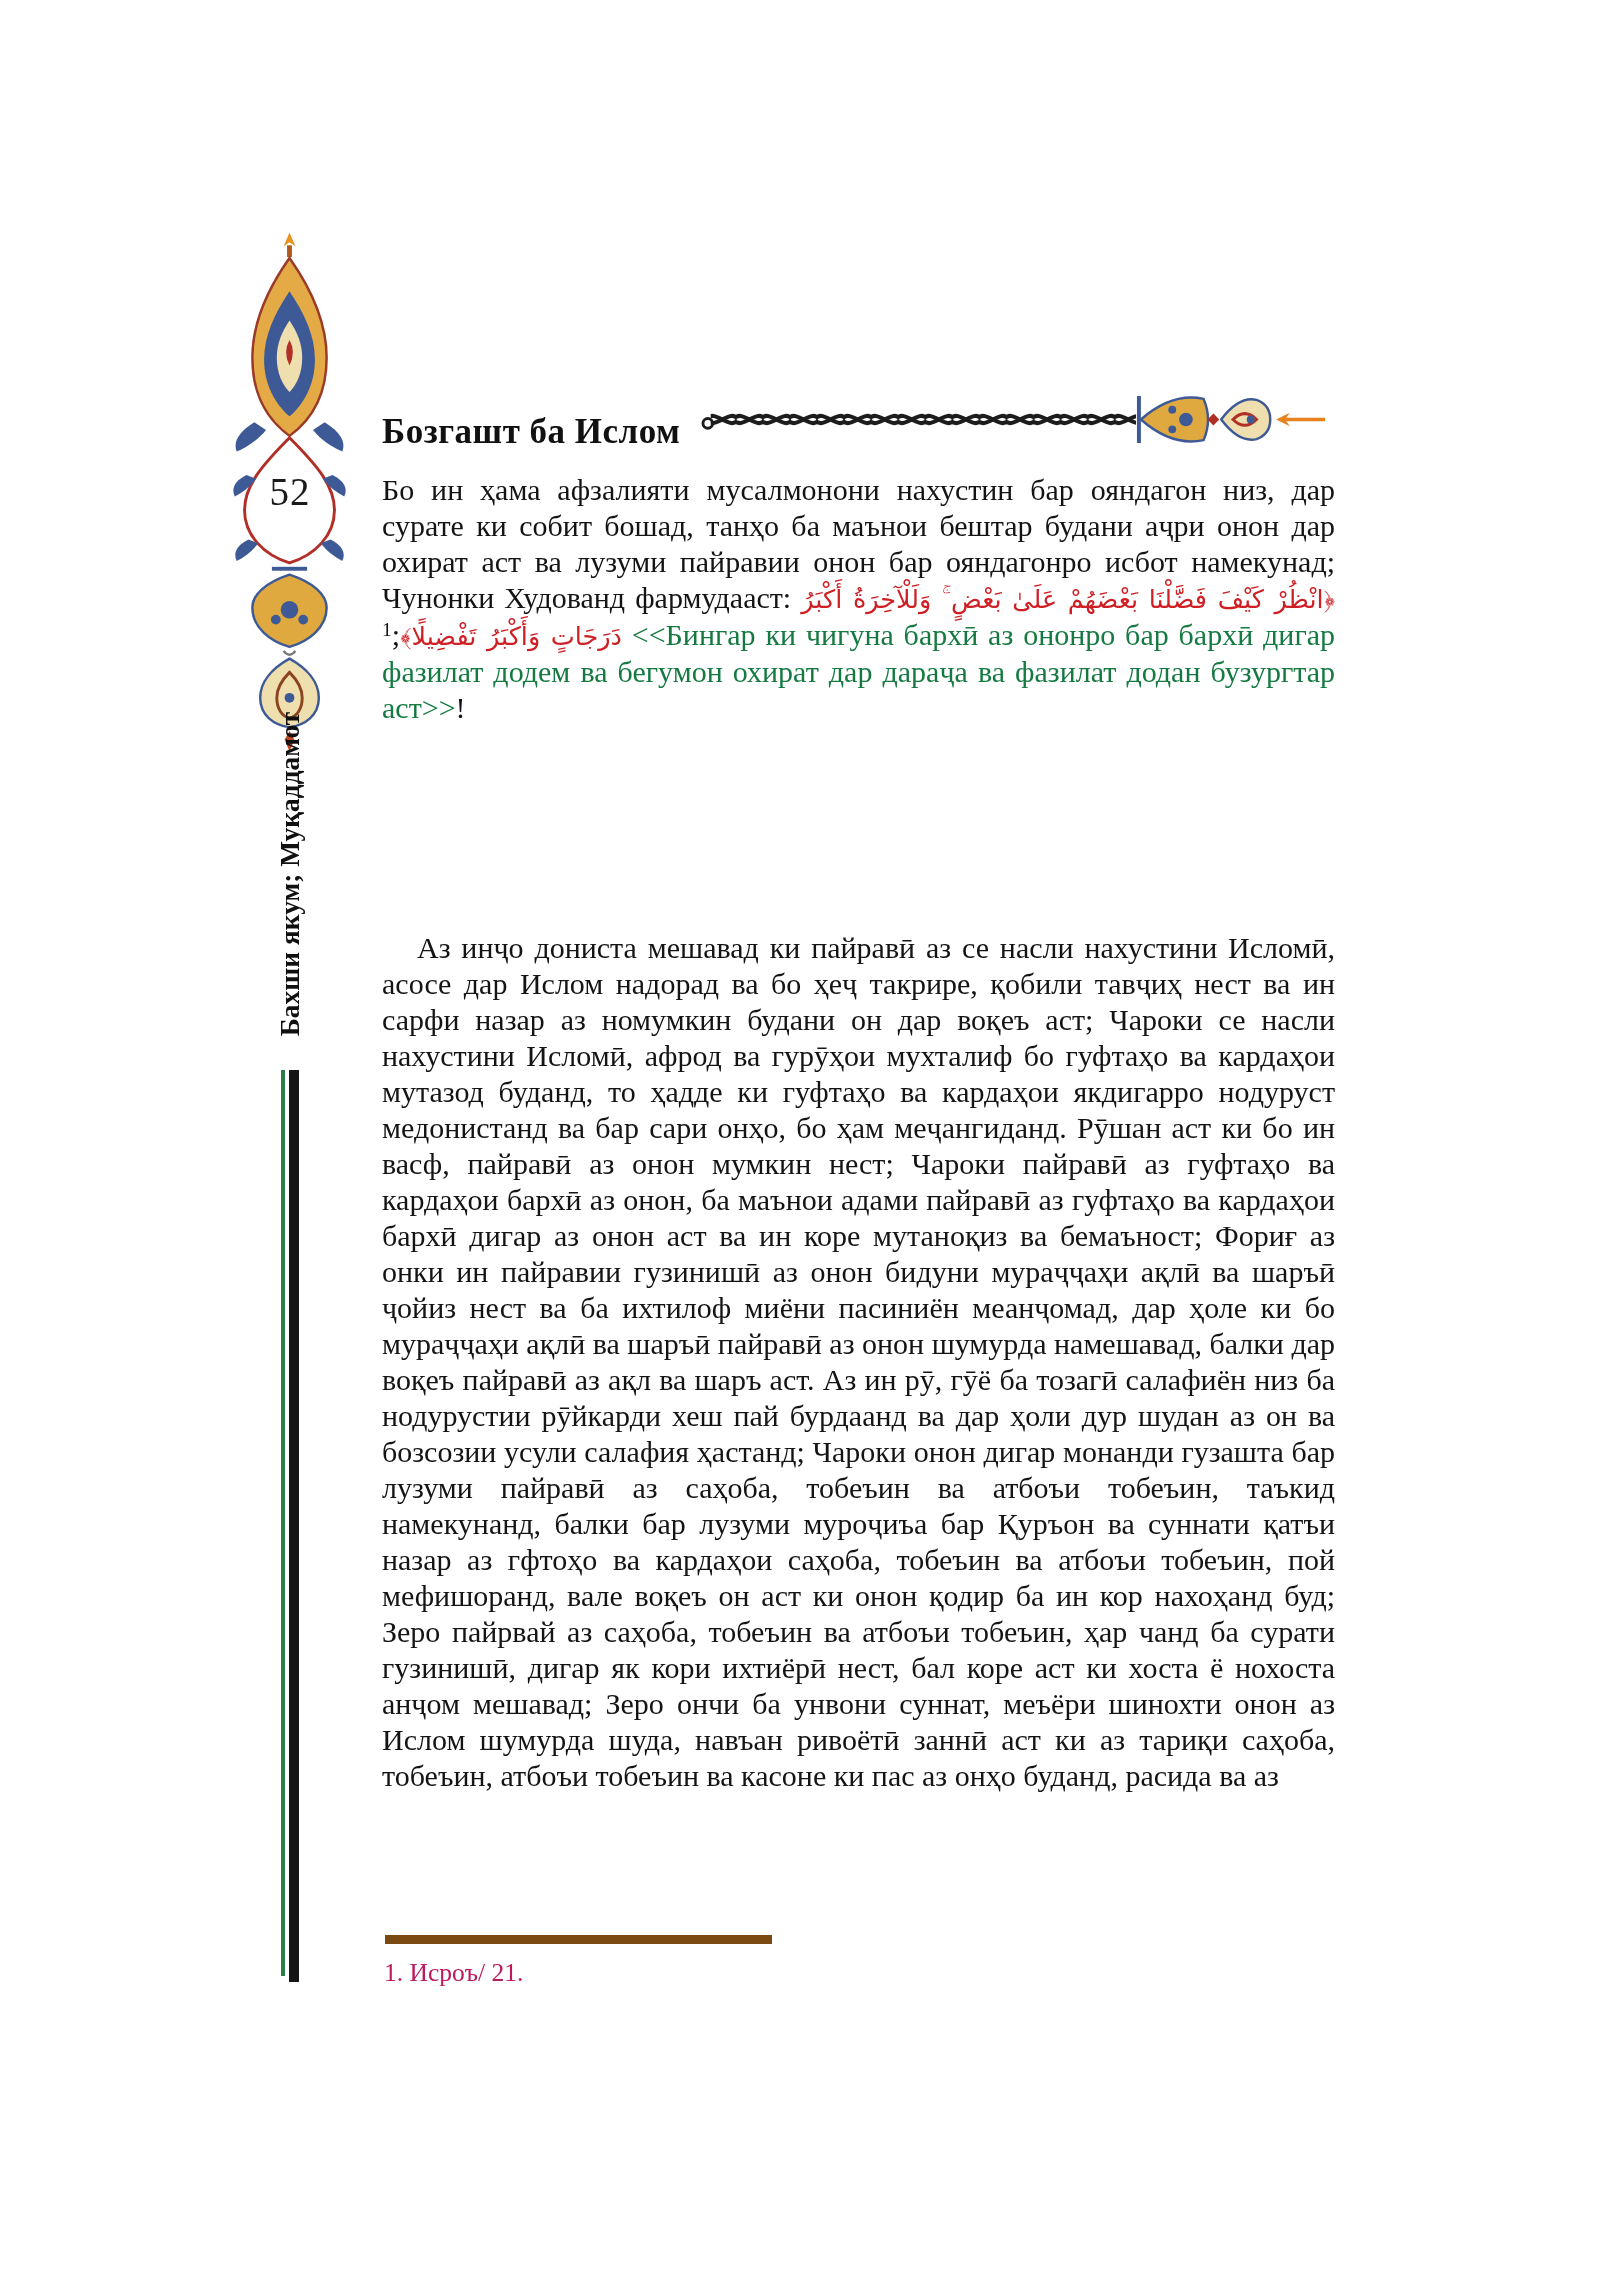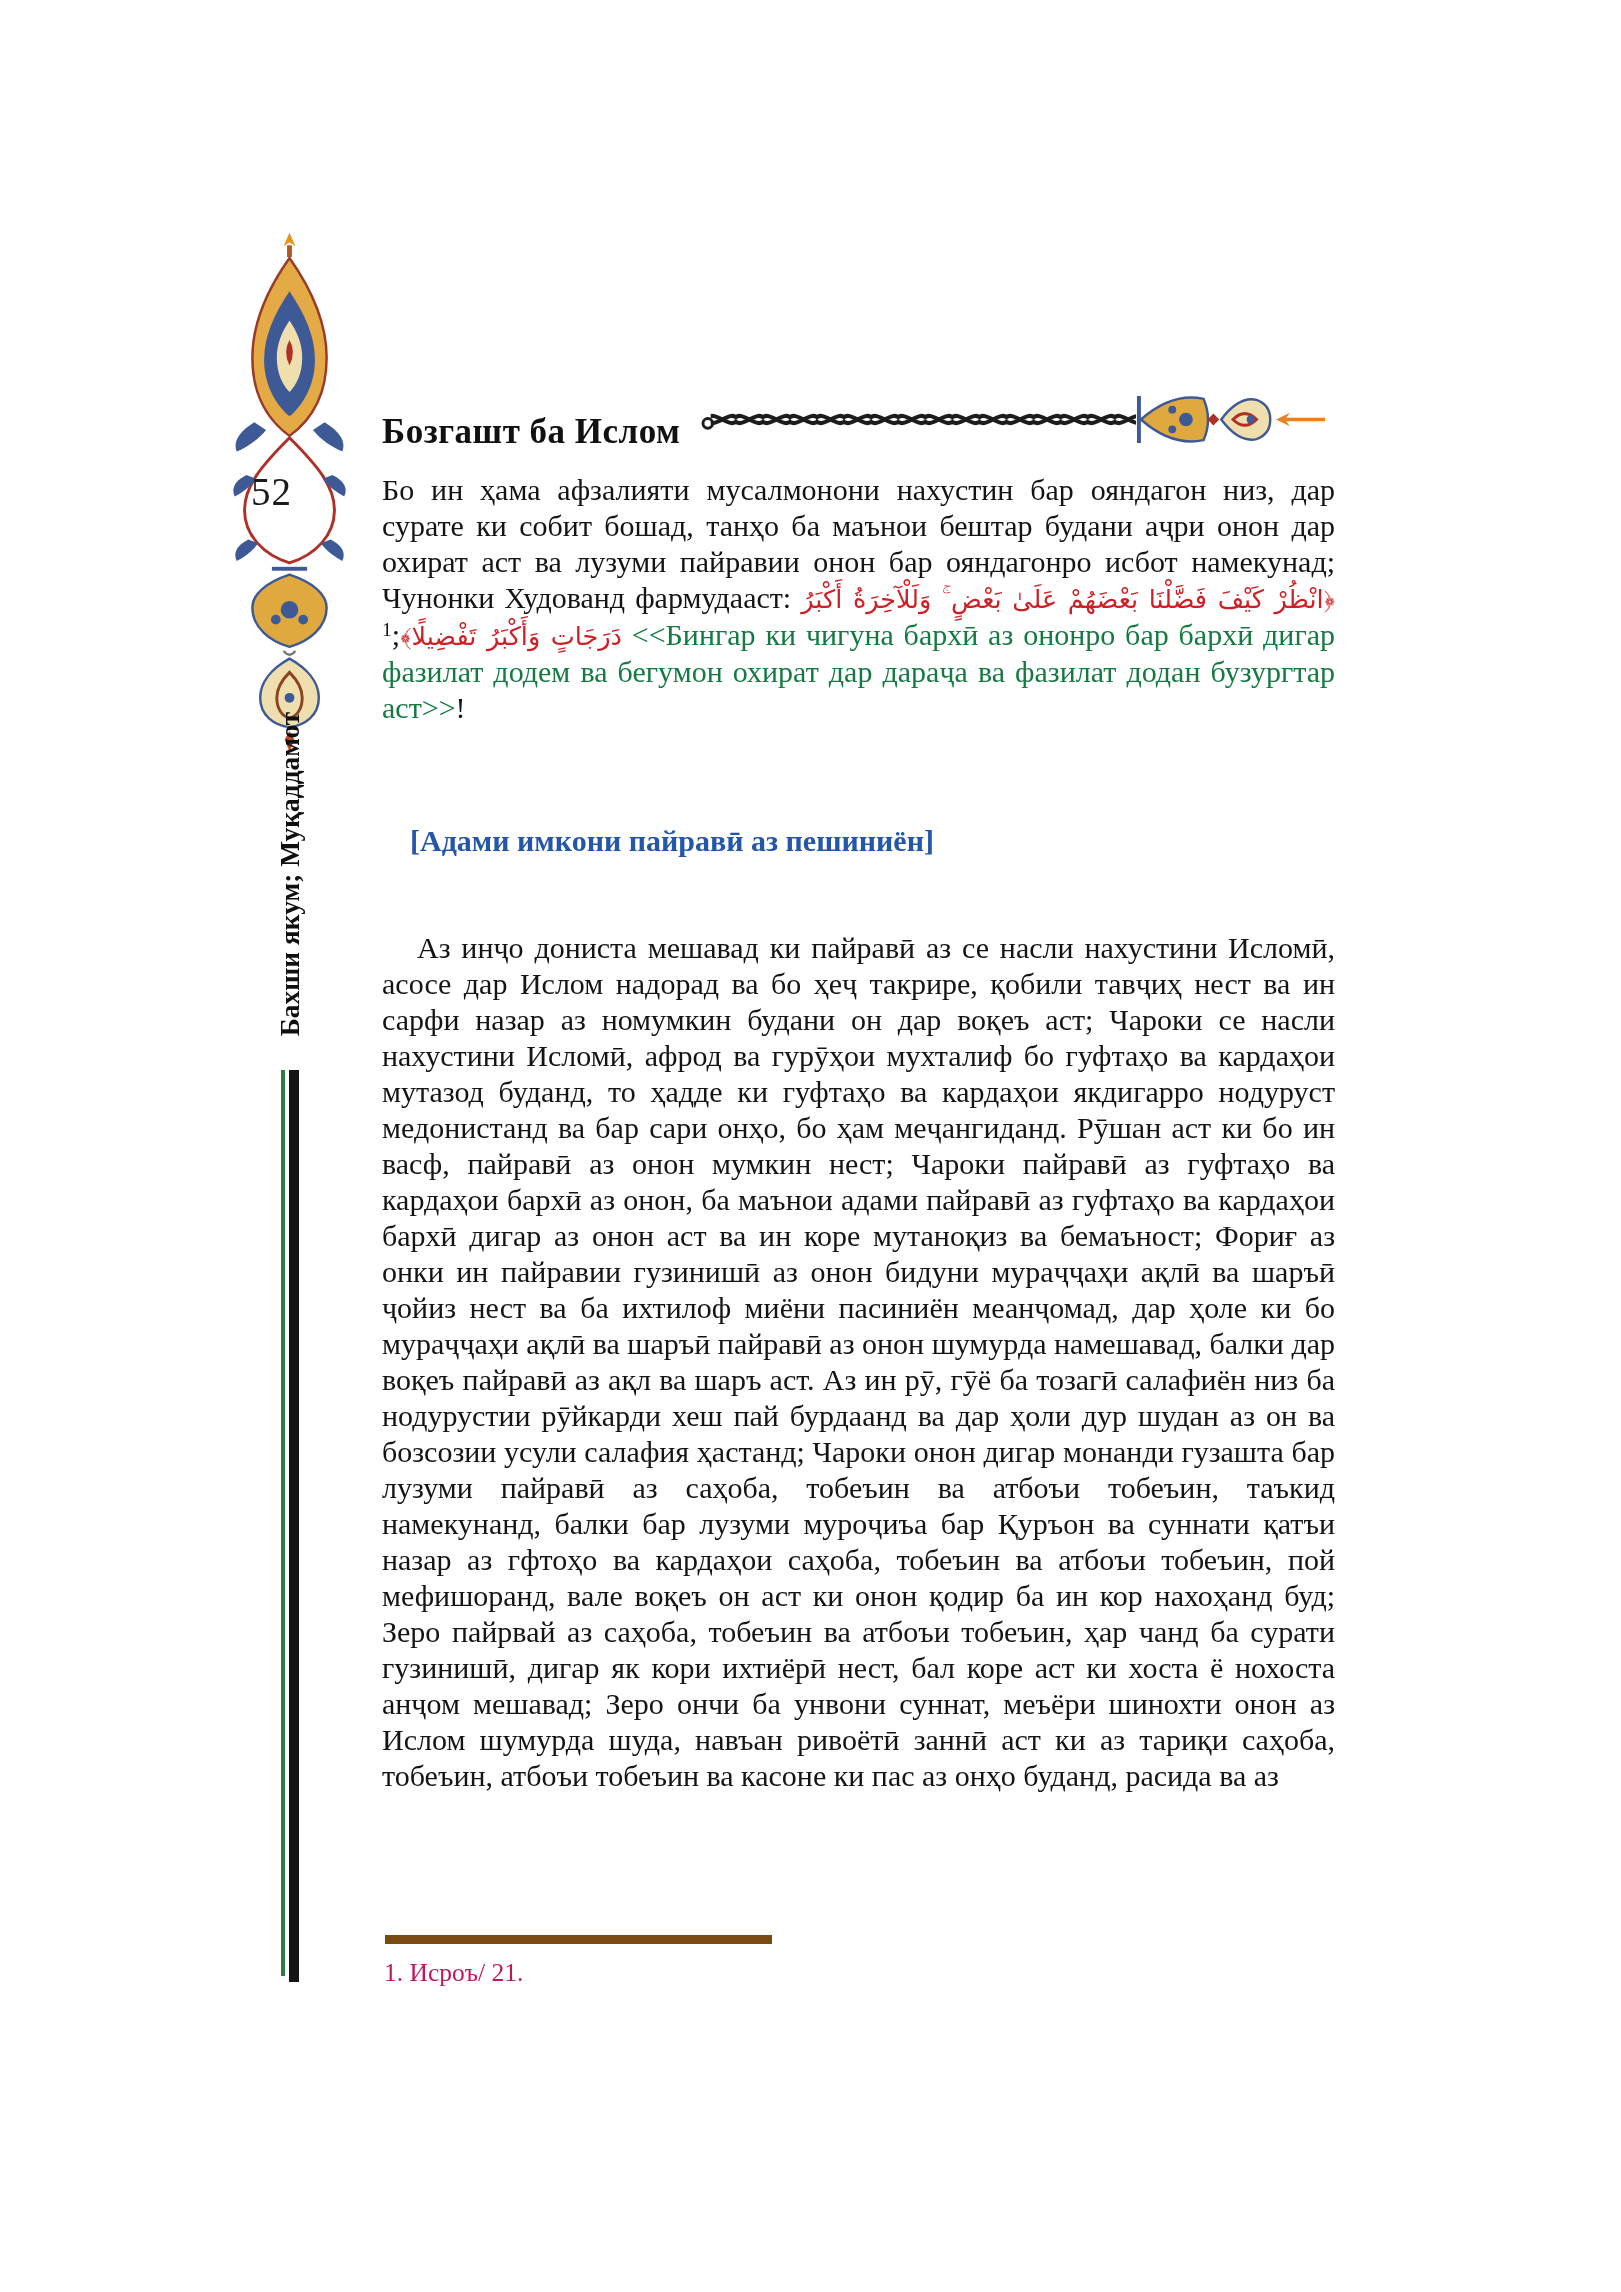--- a/index.html
+++ b/index.html
@@ -4,21 +4,21 @@
 <style>
   html,body{margin:0;padding:0;background:#9a9a9a;}
   .page{
     position:relative;width:1621px;height:2293px;background:#ffffff;
     margin:0 auto;overflow:hidden;
     font-family:"Liberation Serif","DejaVu Serif",serif;color:#141414;
   }
   
   .orn-stack{position:absolute;left:225px;top:230px;width:129px;height:529px;}
   .page-number{
-    position:absolute;left:251px;top:469px;width:78px;
+    position:absolute;left:251px;top:469px;width:78px;text-align:center;
     font-size:39px;color:#1b1b1b;letter-spacing:1px;
   }
   .sidebar-text{
     position:absolute;left:274px;top:1066px;width:384px;height:33px;line-height:33px;
     transform:rotate(-90deg);transform-origin:0 0;
     font-size:27.4px;font-weight:bold;text-align:center;color:#101010;white-space:nowrap;
   }
   .vline-green{position:absolute;left:281px;top:1070px;width:3.9px;height:906px;background:var(--line-green,#2e7d46);}
   .vline-black{position:absolute;left:289px;top:1070px;width:9.8px;height:912px;background:#151515;}
   
@@ -129,21 +129,20 @@
     <path d="M100,30 q12,-12 24,0 q-12,12 -24,0 Z" fill="none" stroke="#b03028" stroke-width="3"></path>
     <circle cx="118" cy="30" r="4" fill="#3d5a96"></circle>
     <path d="M144,30 l14,-7 -5,7 5,7 z" fill="#e8821e"></path>
     <rect x="152" y="28.2" width="42" height="3.6" fill="#e8821e"></rect>
   </svg>
 
   <p class="intro">
     <span>Бо ин ҳама афзалияти мусалмонони нахустин бар ояндагон низ, дар сурате ки собит бошад, танҳо ба маънои бештар будани аҷри онон дар охират аст ва лузуми пайравии онон бар ояндагонро исбот намекунад; Чунонки Худованд фармудааст: </span><span class="arabic">﴿انْظُرْ كَيْفَ فَضَّلْنَا بَعْضَهُمْ عَلَىٰ بَعْضٍ ۚ وَلَلْآخِرَةُ أَكْبَرُ دَرَجَاتٍ وَأَكْبَرُ تَفْضِيلًا﴾</span><span>;</span><sup class="fn-ref">1</sup><span class="green-quote"> &lt;&lt;Бингар ки чигуна бархӣ аз ононро бар бархӣ дигар фазилат додем ва бегумон охират дар дараҷа ва фазилат додан бузургтар аст&gt;&gt;</span><span>!</span>
   </p>
 
-  <h2 class="section-heading">[Адами имкони пайравӣ аз пешиниён]</h2>
 
   <p class="body-par">Аз инҷо дониста мешавад ки пайравӣ аз се насли нахустини Исломӣ, асосе дар Ислом надорад ва бо ҳеҷ такрире, қобили тавҷиҳ нест ва ин сарфи назар аз номумкин будани он дар воқеъ аст; Чароки се насли нахустини Исломӣ, афрод ва гурӯҳои мухталиф бо гуфтаҳо ва кардаҳои мутазод буданд, то ҳадде ки гуфтаҳо ва кардаҳои якдигарро нодуруст медонистанд ва бар сари онҳо, бо ҳам меҷангиданд. Рӯшан аст ки бо ин васф, пайравӣ аз онон мумкин нест; Чароки пайравӣ аз гуфтаҳо ва кардаҳои бархӣ аз онон, ба маънои адами пайравӣ аз гуфтаҳо ва кардаҳои бархӣ дигар аз онон аст ва ин коре мутаноқиз ва бемаъност; Фориғ аз онки ин пайравии гузинишӣ аз онон бидуни мураҷҷаҳи ақлӣ ва шаръӣ ҷойиз нест ва ба ихтилоф миёни пасиниён меанҷомад, дар ҳоле ки бо мураҷҷаҳи ақлӣ ва шаръӣ пайравӣ аз онон шумурда намешавад, балки дар воқеъ пайравӣ аз ақл ва шаръ аст. Аз ин рӯ, гӯё ба тозагӣ салафиён низ ба нодурустии рӯйкарди хеш пай бурдаанд ва дар ҳоли дур шудан аз он ва бозсозии усули салафия ҳастанд; Чароки онон дигар монанди гузашта бар лузуми пайравӣ аз саҳоба, тобеъин ва атбоъи тобеъин, таъкид намекунанд, балки бар лузуми муроҷиъа бар Қуръон ва суннати қатъи назар аз гфтоҳо ва кардаҳои саҳоба, тобеъин ва атбоъи тобеъин, пой мефишоранд, вале воқеъ он аст ки онон қодир ба ин кор нахоҳанд буд; Зеро пайрвай аз саҳоба, тобеъин ва атбоъи тобеъин, ҳар чанд ба сурати гузинишӣ, дигар як кори ихтиёрӣ нест, бал коре аст ки хоста ё нохоста анҷом мешавад; Зеро ончи ба унвони суннат, меъёри шинохти онон аз Ислом шумурда шуда, навъан ривоётӣ заннӣ аст ки аз тариқи саҳоба, тобеъин, атбоъи тобеъин ва касоне ки пас аз онҳо буданд, расида ва аз</p>
 
   <div class="footnote-rule"></div>
   <div class="footnote">1. Исроъ/ 21.</div>
 
 </div>
 
 
 </body></html>

